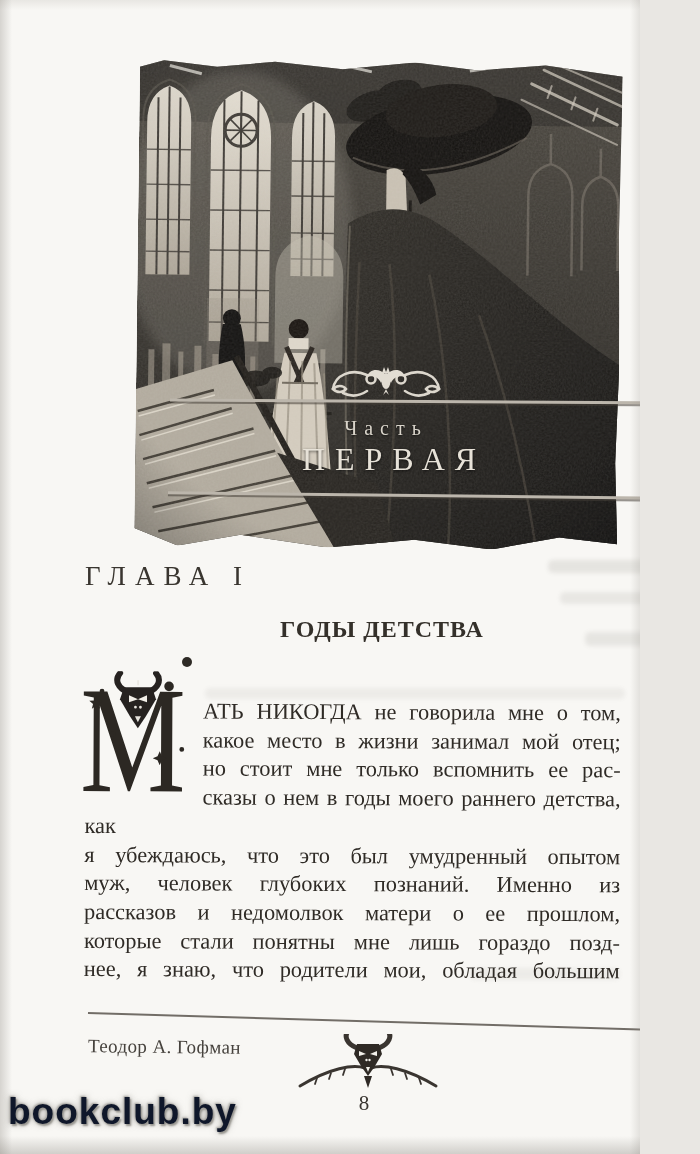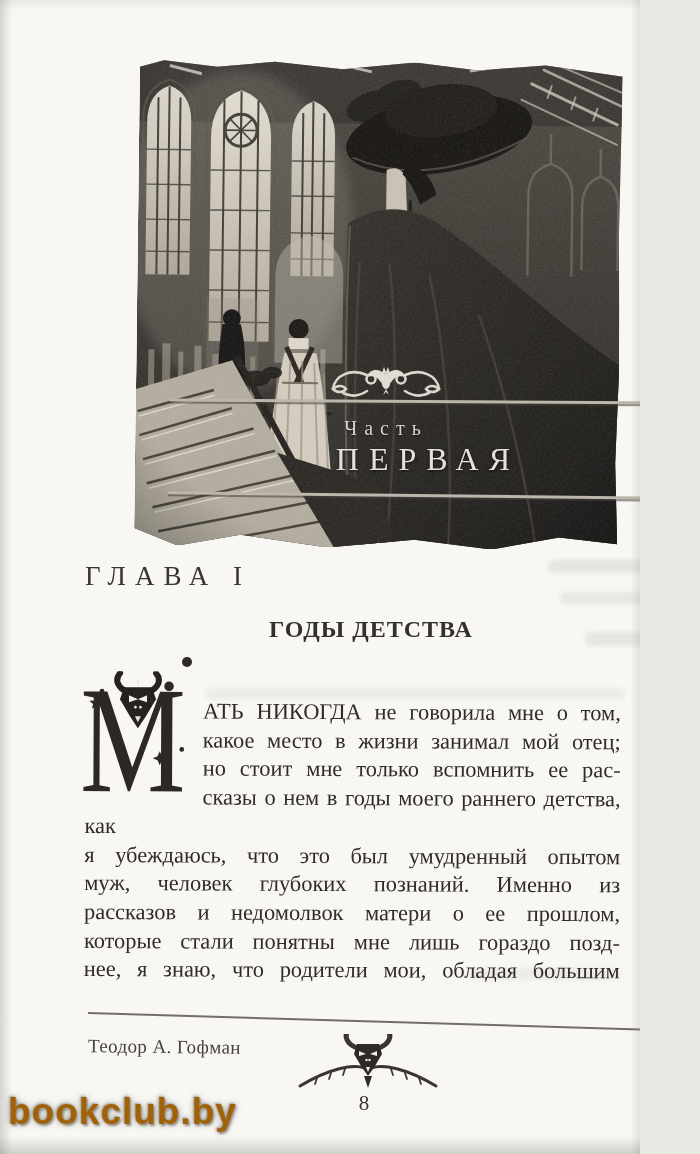--- a/index.html
+++ b/index.html
@@ -20,27 +20,27 @@
                       40% 100%,22% 97.6%,9% 100%,0 96.5%);}
   .illustration svg{display:block;}
 
   
   .part-rule{position:absolute;height:3px;background:#bcb6ac;box-shadow:0 2px 0 rgba(70,64,56,.55);z-index:10;}
   .rule-top{left:170px;top:400px;width:490px;transform:rotate(.35deg);}
   .rule-bottom{left:168px;top:494px;width:494px;transform:rotate(.65deg);}
   .bat-ornament{position:absolute;left:327px;top:363px;width:118px;height:36px;z-index:10;}
   .part-label{position:absolute;left:300px;top:417px;width:172px;text-align:center;z-index:10;
     font-size:20px;letter-spacing:7px;color:#d9d4ca;text-shadow:0 1px 2px rgba(0,0,0,.6);}
-  .part-name{position:absolute;left:252px;top:441px;width:268px;text-align:right;z-index:10;
+  .part-name{position:absolute;left:260px;top:441px;width:268px;text-align:center;z-index:10;
     font-size:32px;letter-spacing:10px;color:#e7e2d8;text-shadow:0 1px 3px rgba(0,0,0,.65);}
 
   
   .chapter-heading{position:absolute;left:85px;top:561px;width:562px;text-align:left;
     font-size:27px;letter-spacing:9px;color:#39352f;}
-  .subtitle{position:absolute;left:91px;width:560px;text-align:center;font-weight:bold;
+  .subtitle{position:absolute;left:102px;width:560px;text-align:center;font-weight:bold;
     font-size:24px;letter-spacing:1px;color:#34302a;}
   .subtitle-1{top:616px;}
   .subtitle-2{top:651px;}
   .ink-dot{position:absolute;left:182px;top:657px;width:10px;height:10px;border-radius:50%;
     background:#2e2a25;filter:blur(.4px);z-index:6;}
 
   
   .body-text{position:absolute;left:85px;top:697px;width:536px;z-index:6;transform:rotate(.25deg);transform-origin:left top;}
   .dc-float{float:left;width:118px;height:88px;}
   .drop-cap-svg{position:absolute;left:-3px;top:-26px;width:114px;height:124px;}
@@ -55,21 +55,21 @@
     transform:rotate(1.7deg);transform-origin:left center;opacity:.85;z-index:6;}
   .footer-author{position:absolute;left:88px;top:1036px;font-size:19px;color:#46423d;letter-spacing:.4px;
     transform:rotate(.6deg);z-index:6;}
   .footer-ornament{position:absolute;left:295px;top:1034px;width:146px;height:60px;z-index:6;}
   .page-number{position:absolute;left:336px;top:1091px;width:56px;text-align:center;
     font-size:21px;color:#3a3631;z-index:6;}
 
   
   .watermark{position:absolute;left:8px;top:1091px;z-index:50;
     font-family:"Liberation Sans", sans-serif;font-weight:600;font-size:37px;letter-spacing:1px;
-    color:#a16207;
+    color:#0f172a;
     text-shadow:1.5px 1.5px 2px #97958f,-1px -1px 2px #a6a49f,0 0 7px rgba(140,138,132,.8);}
 </style>
 </head>
 <body>
 
 <div class="page">
 
   <div class="ghost" style="left:548px;top:560px;width:135px;height:13px;opacity:.13;"></div>
   <div class="ghost" style="left:560px;top:592px;width:120px;height:12px;opacity:.11;"></div>
   <div class="ghost" style="left:585px;top:632px;width:70px;height:14px;opacity:.12;"></div>

